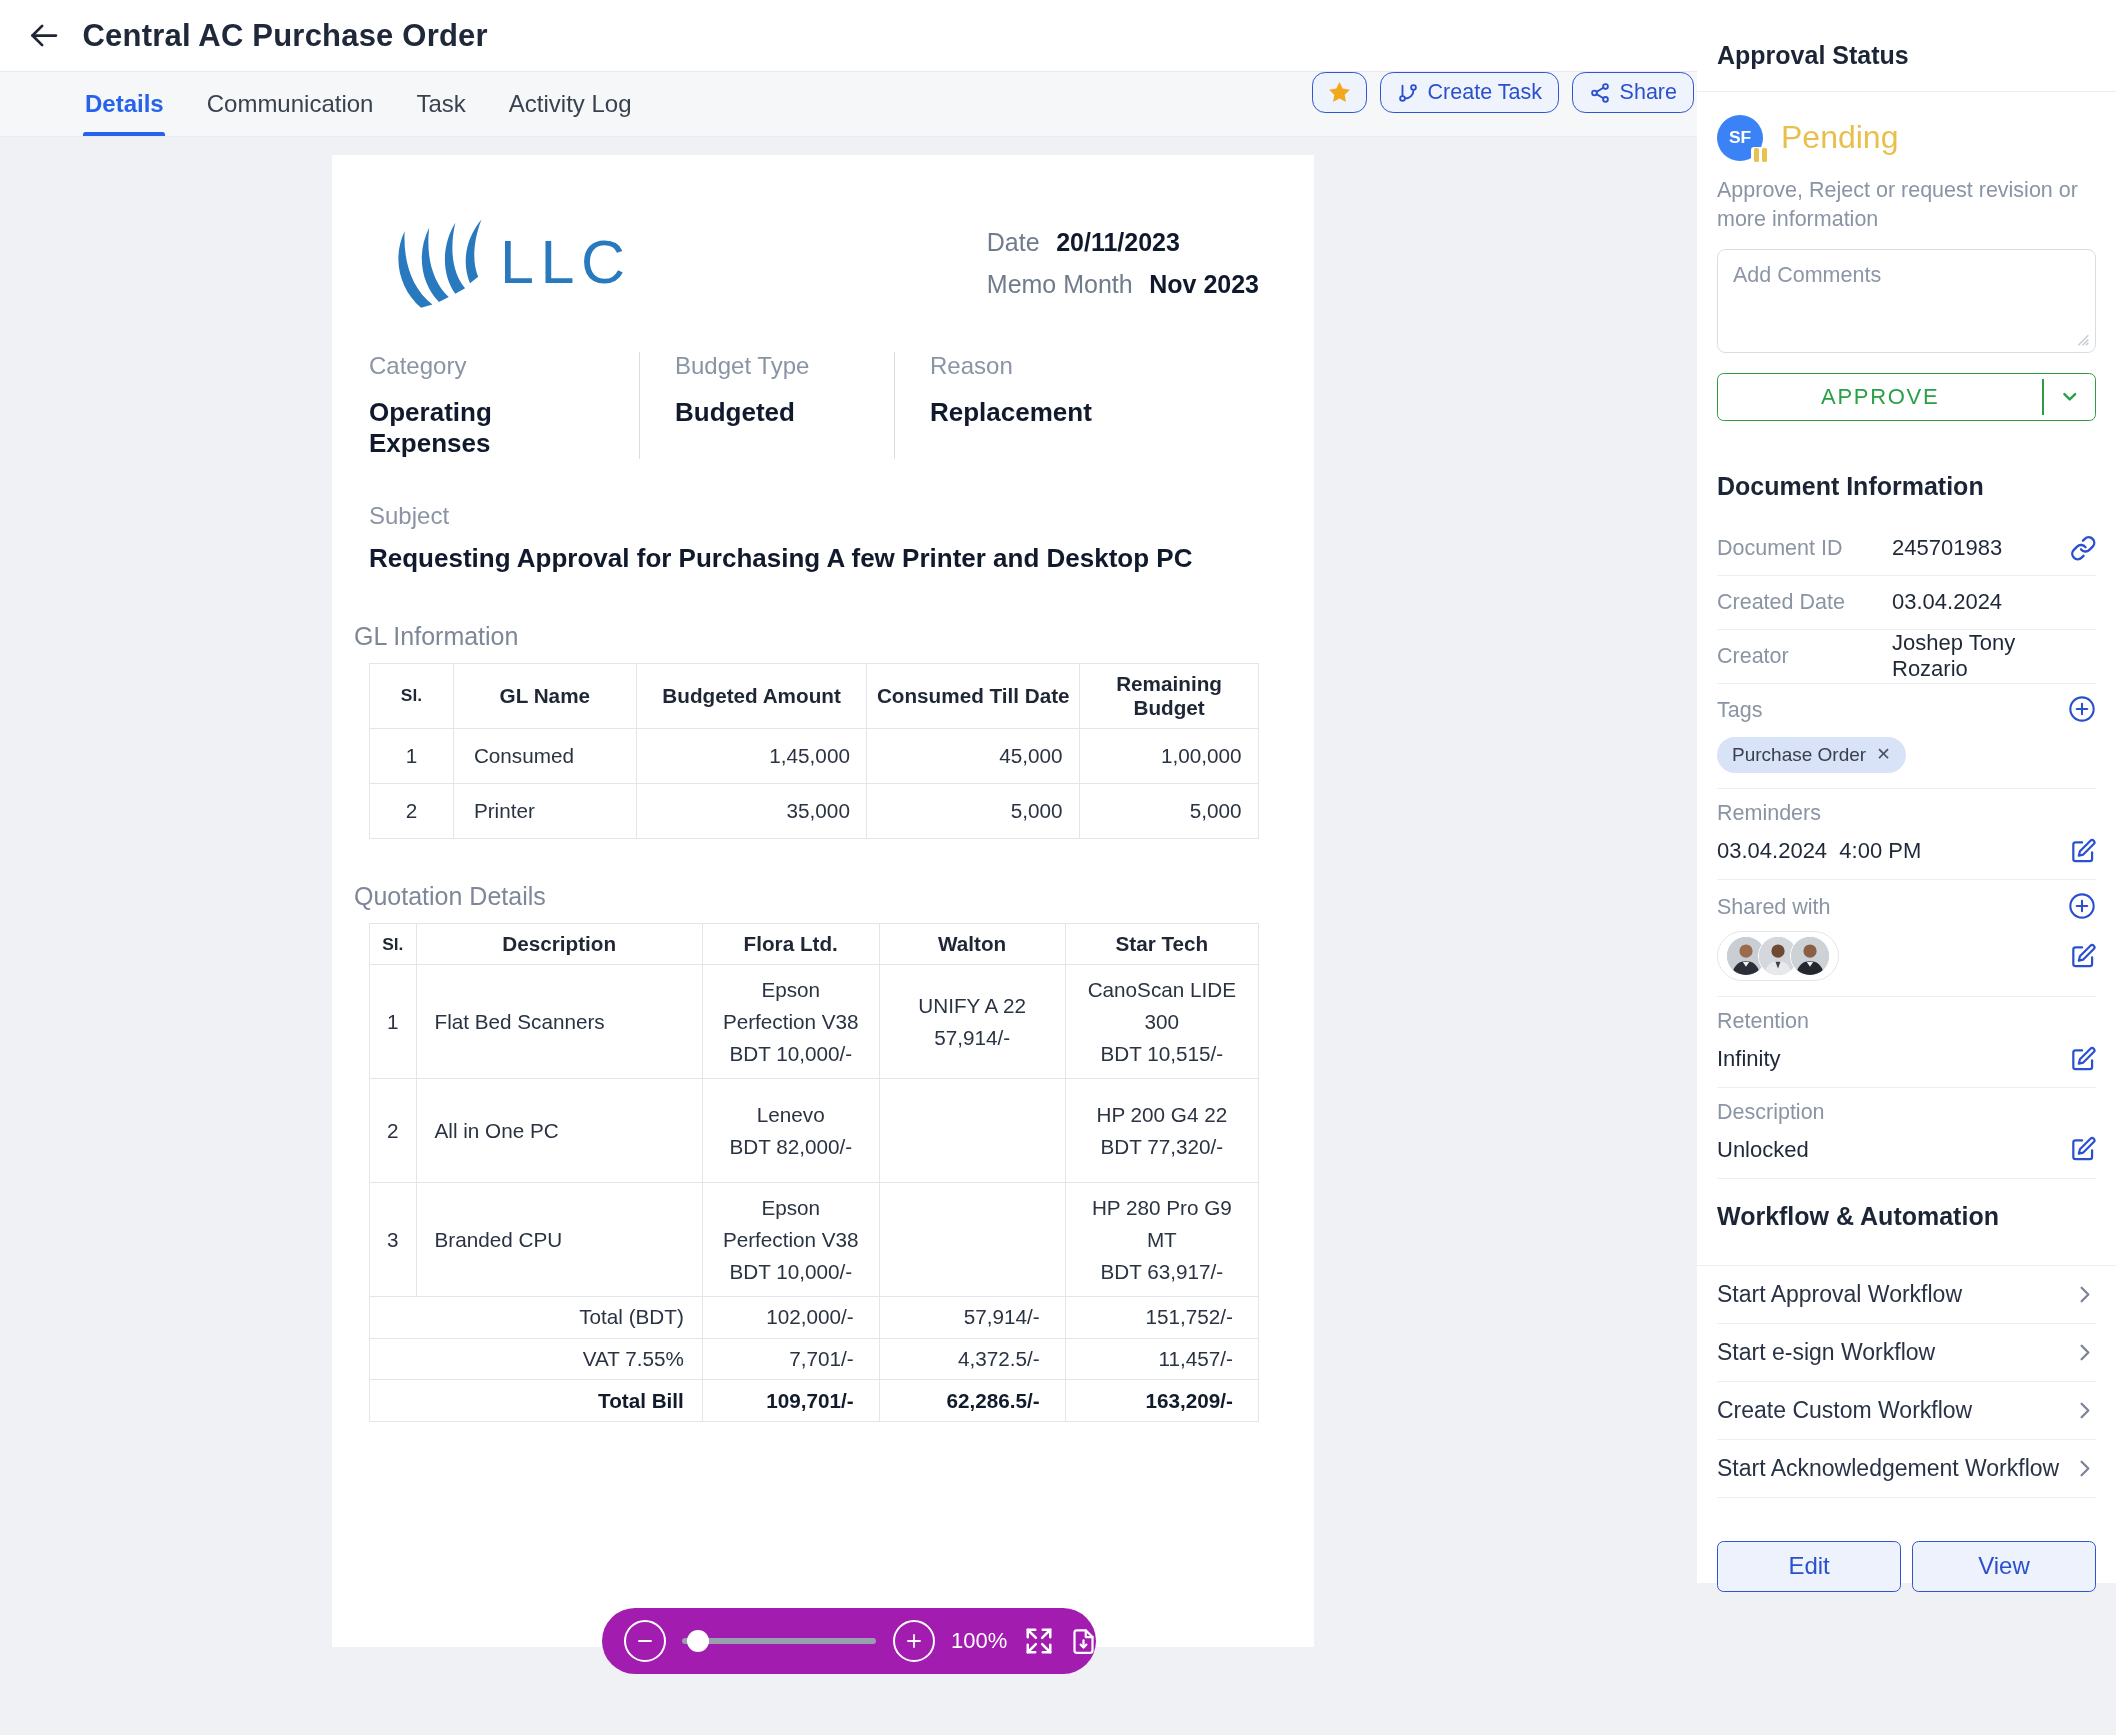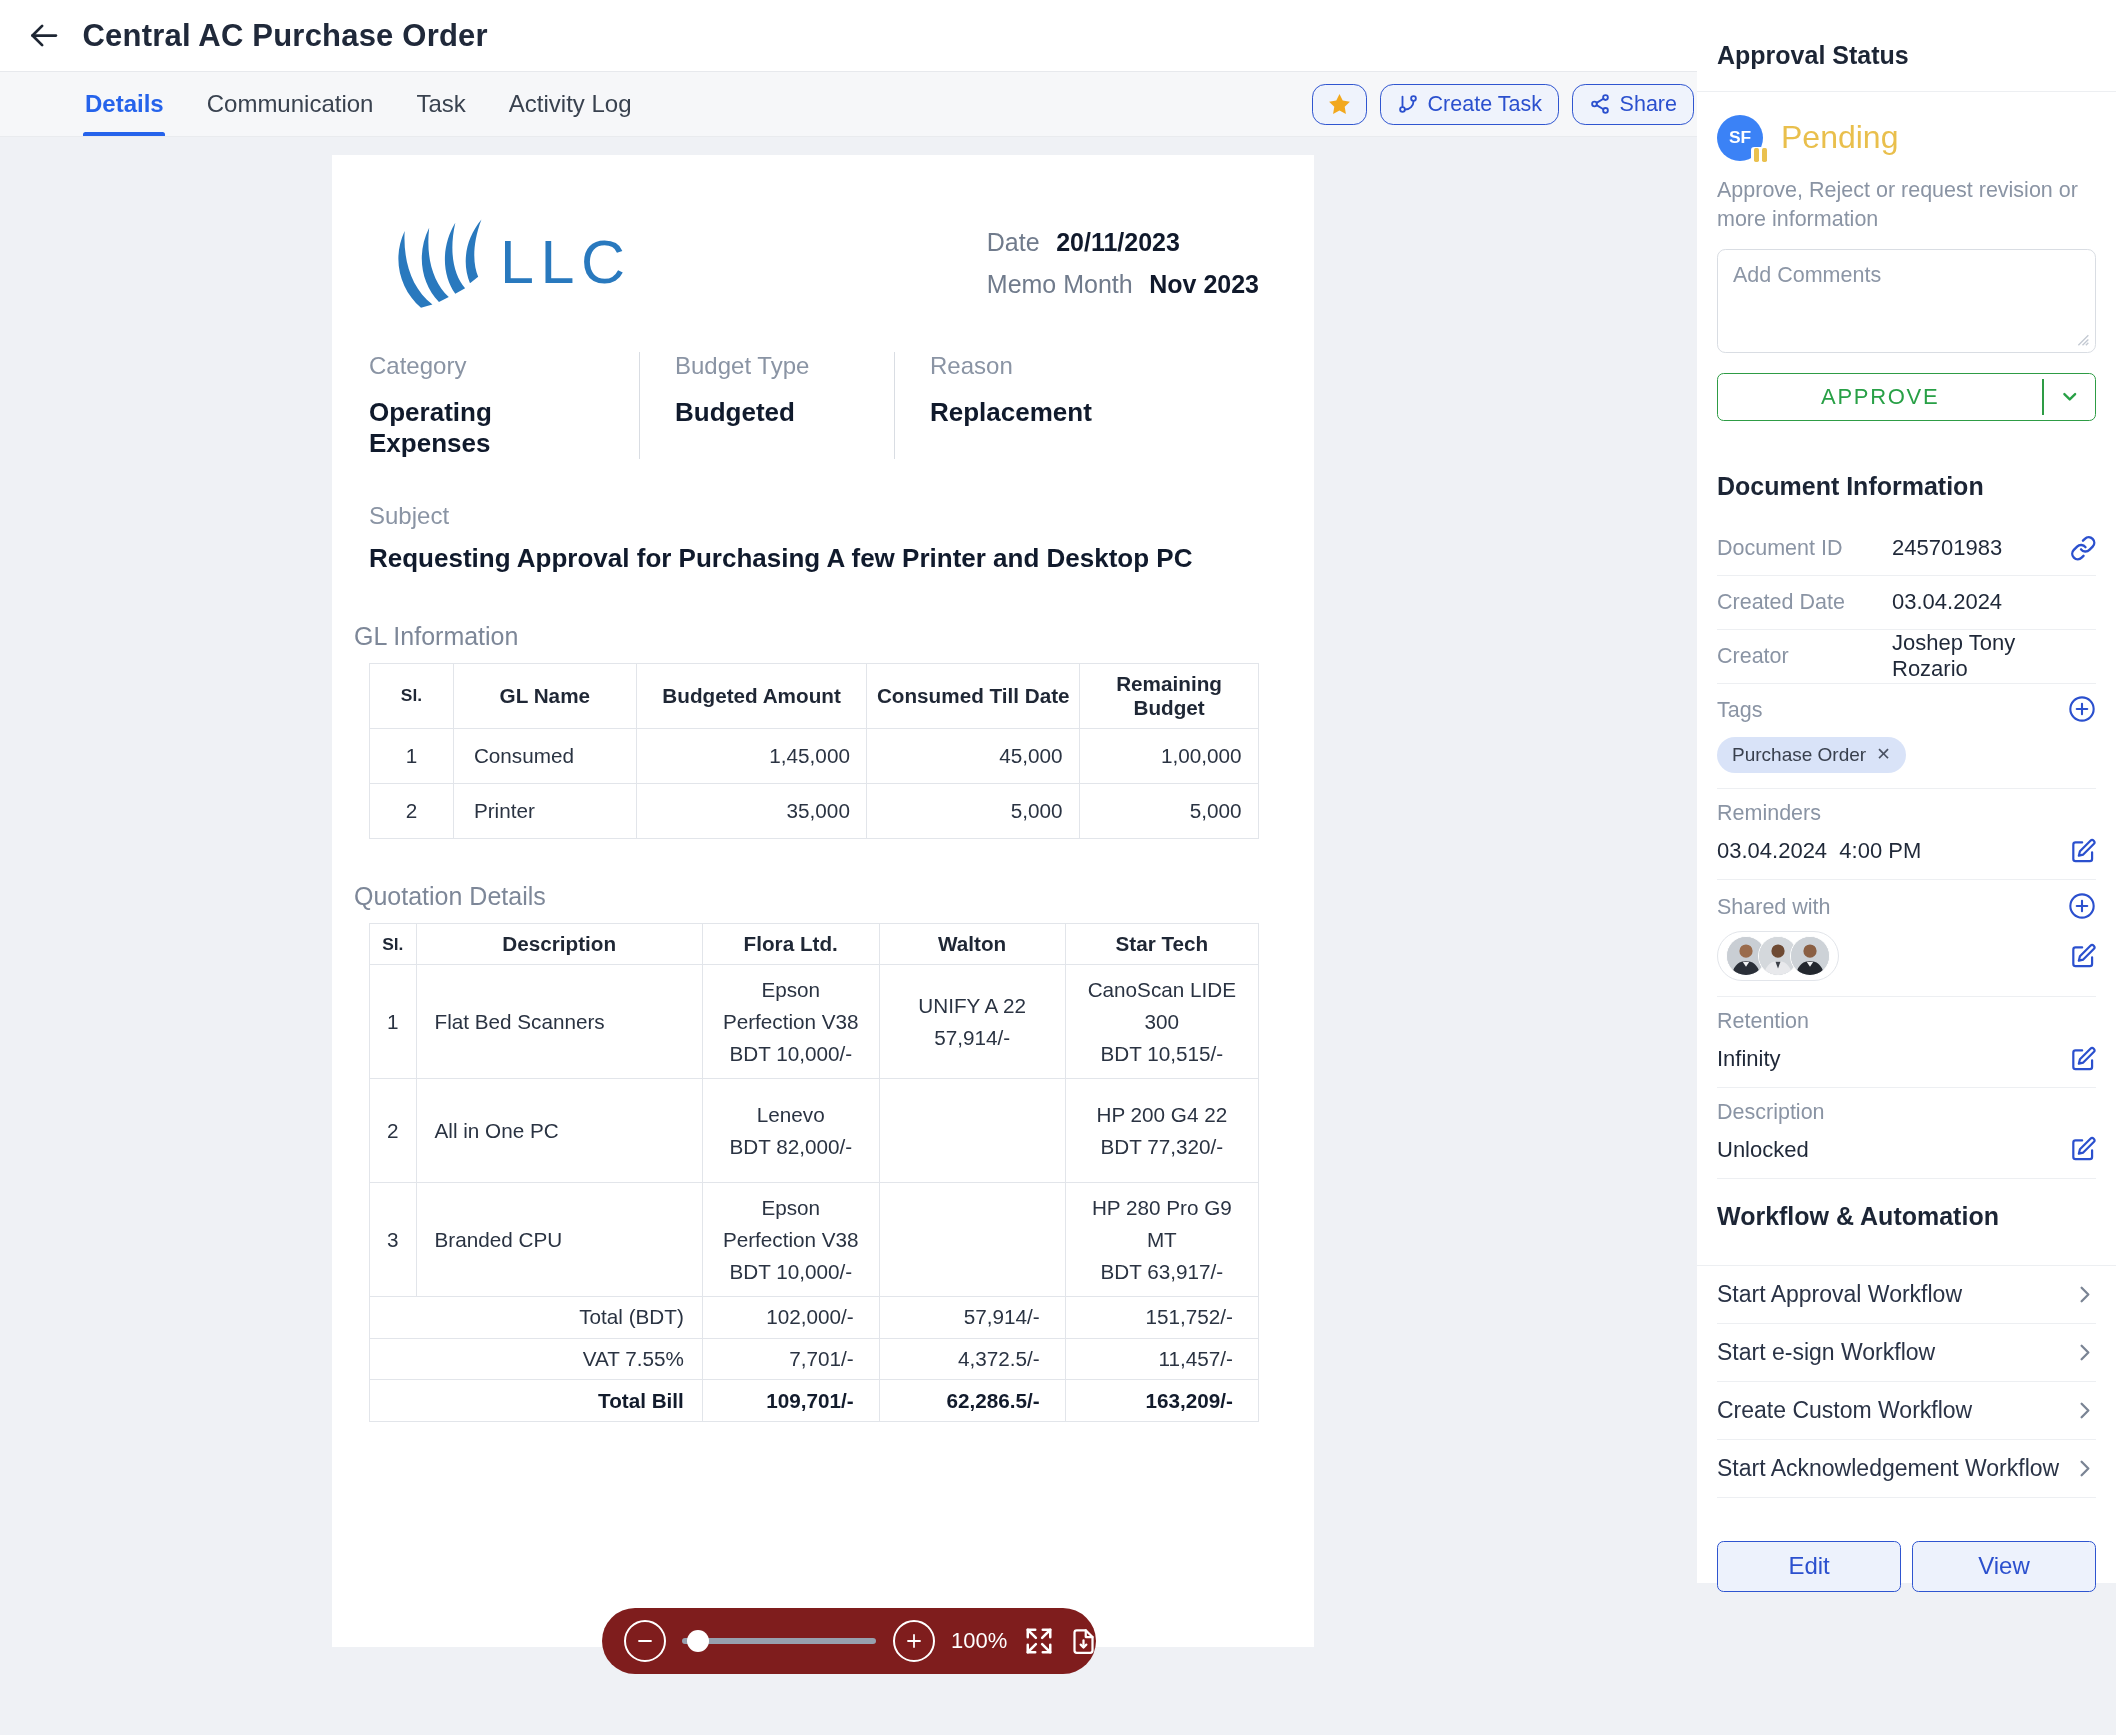--- a/index.html
+++ b/index.html
@@ -3,21 +3,21 @@
 <meta charset="utf-8">
 <style>
   html,body{margin:0;padding:0;}
   body{width:2116px;height:1736px;position:relative;font-family:"Liberation Sans",sans-serif;background:#EFF1F5;overflow:hidden;color:#1E2633;}
   svg{display:block}
   
   .topbar{position:absolute;top:0;left:0;width:2116px;height:71px;background:#fff;border-bottom:0.8px solid #E7E9ED;display:flex;align-items:center;}
   .back-btn{margin-left:25px;width:36px;height:36px;display:flex;align-items:center;justify-content:center;cursor:pointer;}
   .page-title{margin-left:21.5px;font-size:31px;font-weight:700;color:#20293A;letter-spacing:0.2px;}
   
-  .tabbar{position:absolute;top:72px;left:0;width:2116px;height:64px;background:#F6F7F9;border-bottom:0.8px solid #E9EBEE;display:flex;align-items:center;}
+  .tabbar{position:absolute;top:72px;left:0;width:2116px;height:64px;background:#F6F7F9;border-bottom:0.8px solid #E9EBEE;display:flex;align-items:flex-start;}
   .tabs{display:flex;align-items:center;margin-left:85px;gap:43px;height:100%;}
   .tab{font-size:24px;color:#39424F;position:relative;height:100%;display:flex;align-items:center;cursor:pointer;}
   .tab.active{color:#2563EB;font-weight:700;}
   .tab.active::after{content:"";position:absolute;left:-1.7px;right:-1.7px;bottom:0;height:4.1px;background:#2563EB;border-radius:2.5px 2.5px 0 0;}
   .actions{margin-left:auto;margin-right:16.5px;display:flex;align-items:center;gap:12.4px;}
   .pill{height:41px;border:1.7px solid #2F55D0;background:#EFF3FC;border-radius:13.2px;display:flex;align-items:center;gap:8.3px;padding:0 16.5px;color:#2B50CE;font-size:21.5px;cursor:pointer;}
   .pill.icon-only{padding:0 14px;}
   
   .content{position:absolute;top:137px;left:0;width:2116px;height:1599px;background:#EFF1F5;}
   .sidebar{position:absolute;top:0;right:0;width:419px;height:1583px;background:#fff;box-sizing:border-box;padding:0 20px;}
@@ -57,21 +57,21 @@
   .quote .ctr{text-align:center;}
   .quote .vendor{text-align:center;white-space:pre-line;line-height:1.55;}
   .quote tr.r1 td{height:93px;}
   .quote tr.r2 td{height:104px;}
   .quote tr.r3 td{height:93px;}
   .quote tr.tot td{height:38px;}
   .quote td.tlabel{text-align:right;padding-right:18px;}
   .quote tr.bill td{font-weight:700;color:#121B2C;}
   .quote td.money{text-align:right;padding-right:25px;}
   
-  .zoombar{position:absolute;left:602px;top:1471px;width:494px;height:66px;background:#7f1d1d;border-radius:36px;display:flex;align-items:center;padding:0 21.5px;box-sizing:border-box;gap:16.5px;color:#fff;}
+  .zoombar{position:absolute;left:602px;top:1471px;width:494px;height:66px;background:#a21caf;border-radius:36px;display:flex;align-items:center;padding:0 21.5px;box-sizing:border-box;gap:16.5px;color:#fff;}
   .round-btn{width:38px;height:38px;border:2.1px solid #fff;border-radius:50%;display:flex;align-items:center;justify-content:center;flex:none;cursor:pointer;}
   .slider{position:relative;width:194px;height:6.6px;background:#97A0AE;border-radius:3.3px;flex:none;cursor:pointer;}
   .slider .thumb{position:absolute;left:5px;top:50%;transform:translate(0,-50%);width:22px;height:22px;background:#fff;border-radius:50%;}
   .zoom-label{font-size:22px;flex:none;}
   .zbar-icon{flex:none;cursor:pointer;}
   
   .sb-h2{font-size:25px;font-weight:700;color:#1C2535;}
   .sb-div{height:0.8px;background:#EDEFF2;margin:0 -20px;}
   .approval-title{padding-top:20px;}
   .approval-title+.sb-div{margin-top:15px;}

